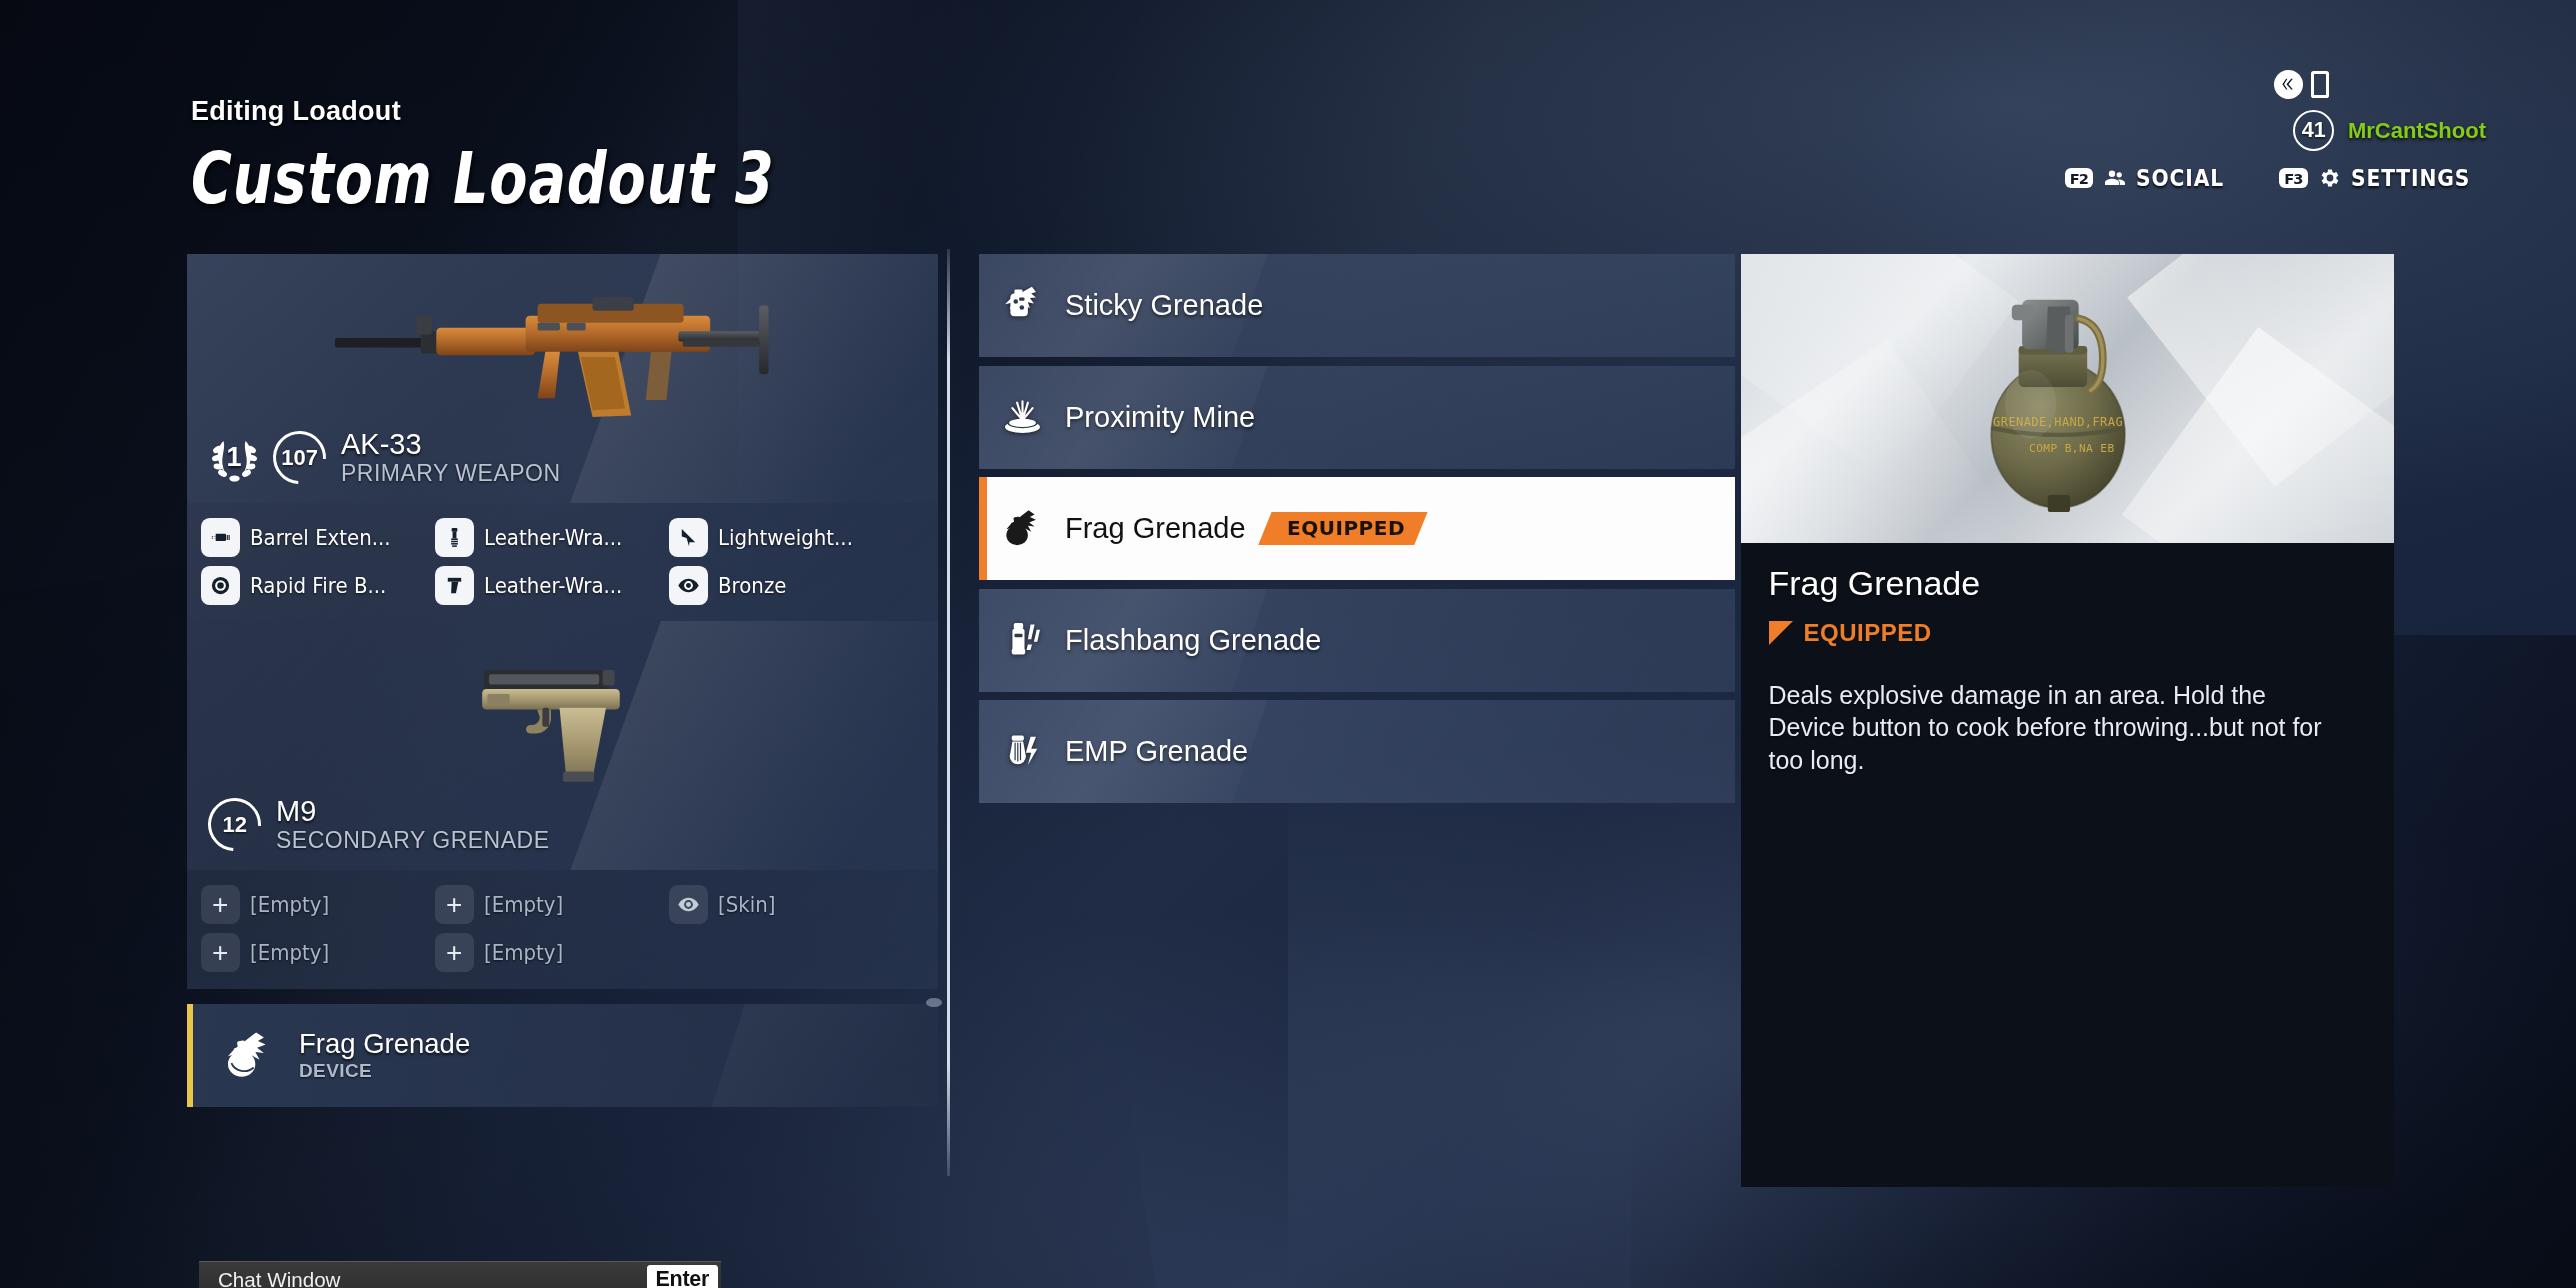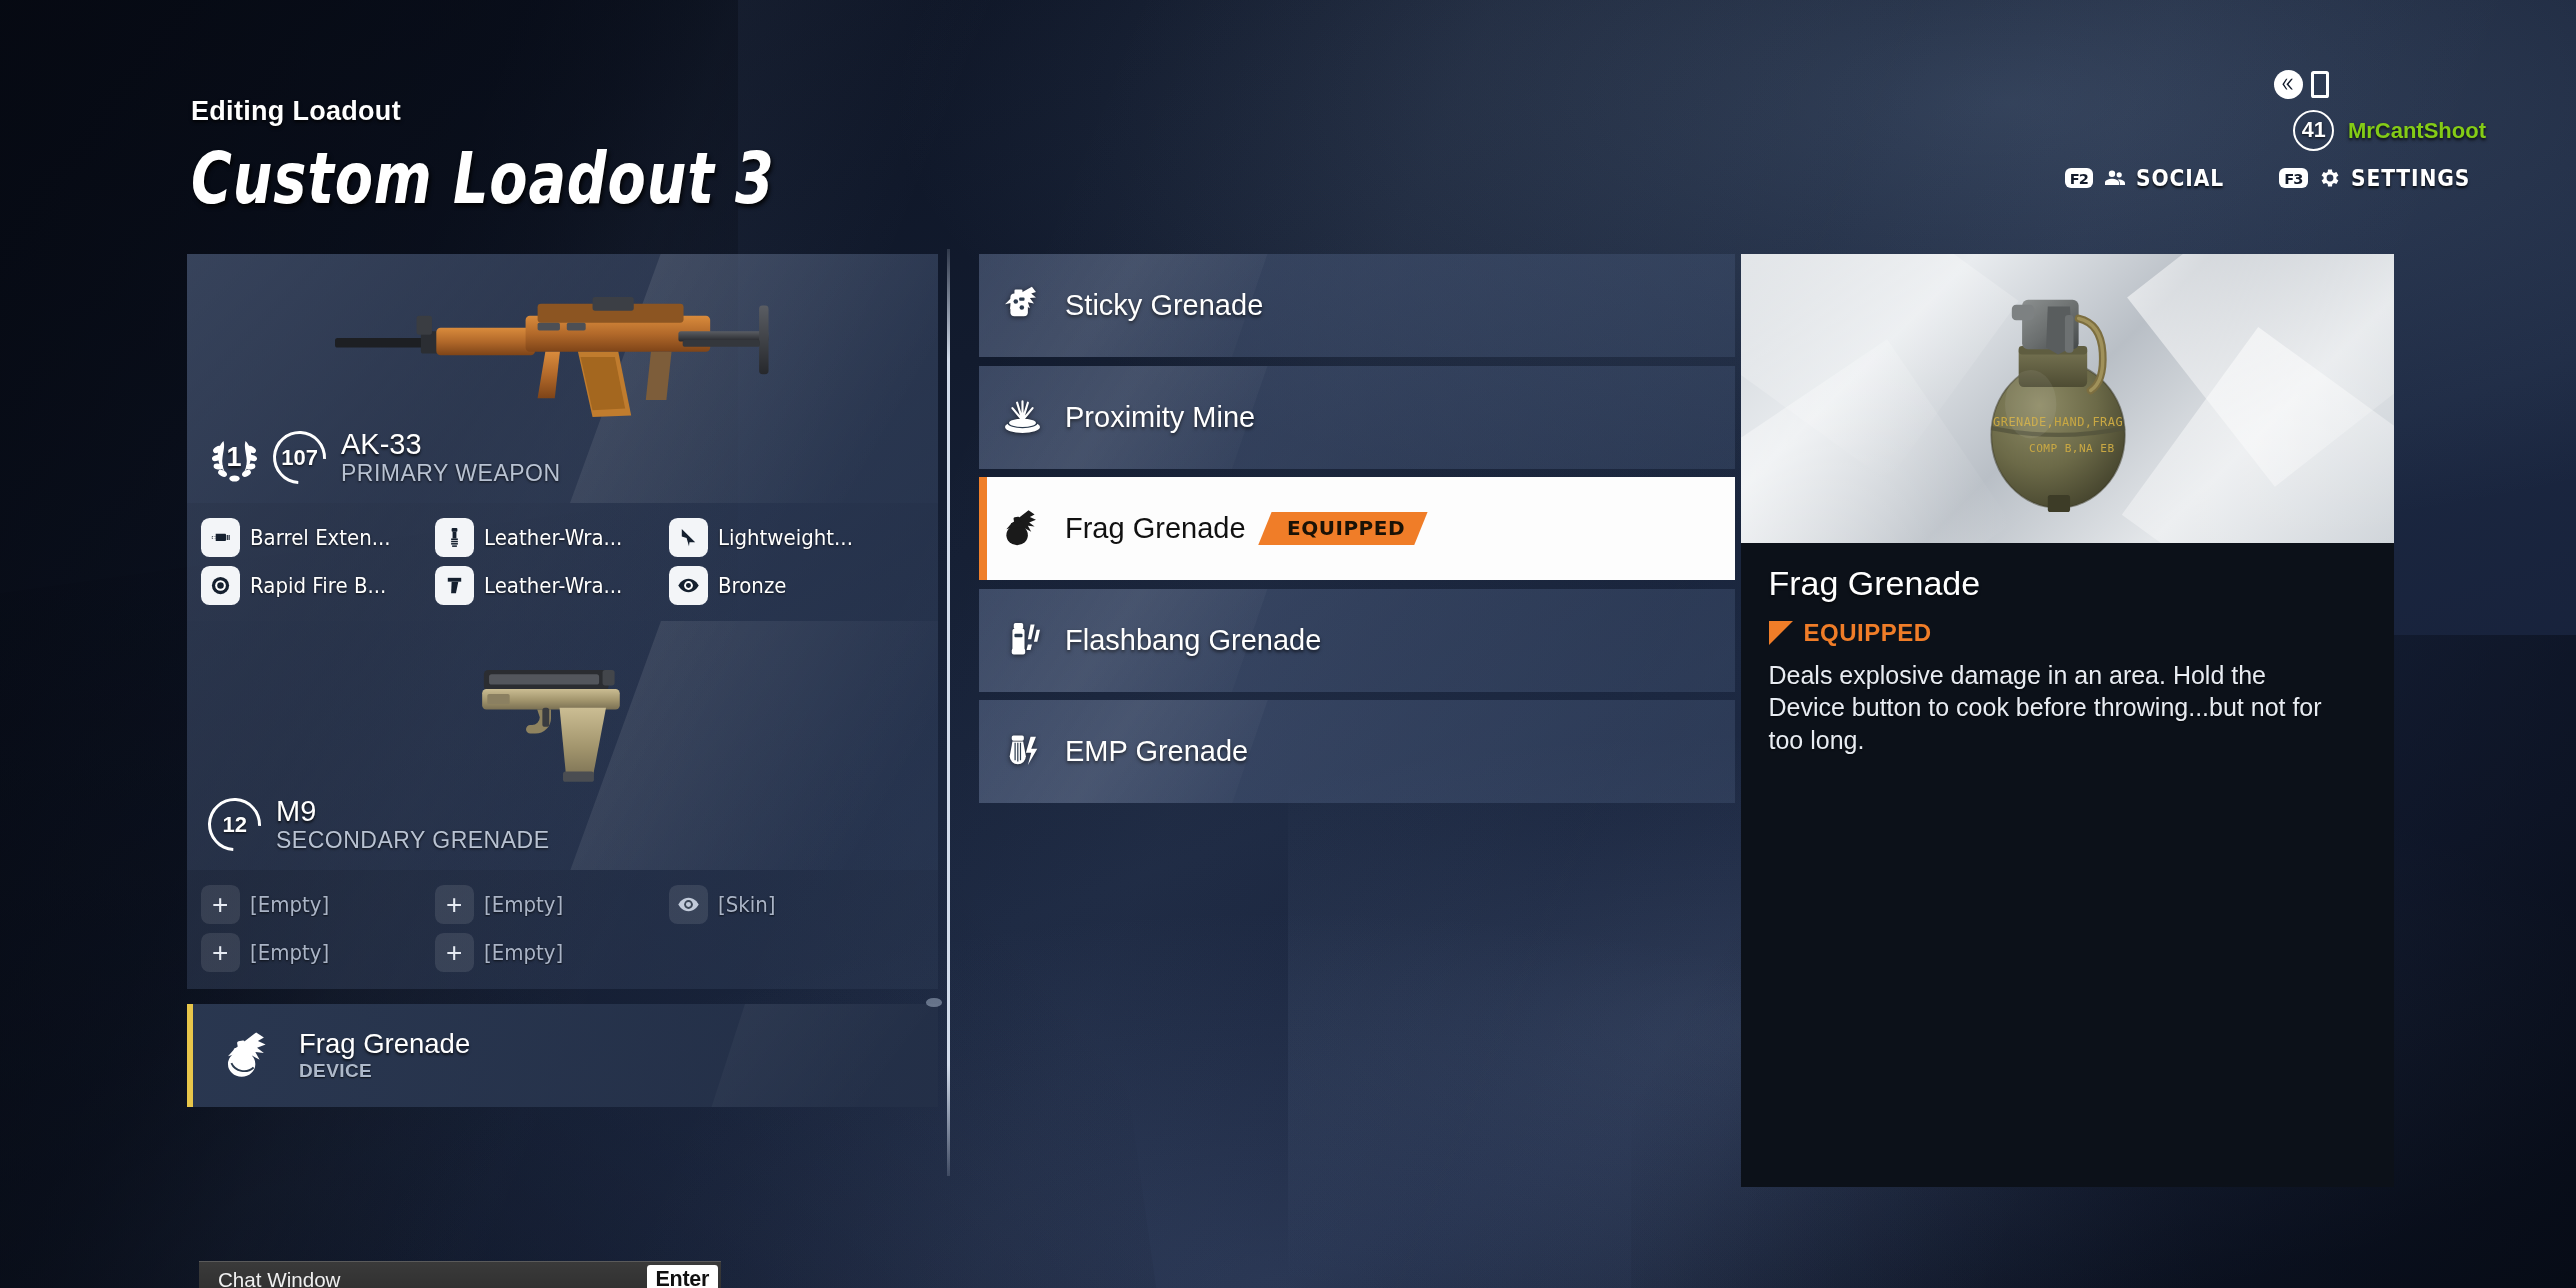--- a/index.html
+++ b/index.html
@@ -252,21 +252,21 @@
   .f3 { left:-43px; bottom:-77px; width:275px; height:223px; transform:rotate(-34deg); }
   .f4 { right:-52px; bottom:-77px; width:283px; height:232px; transform:rotate(36deg); }
   .gren-wrap { position:absolute; inset:0; display:flex; align-items:center; justify-content:center; }
 
   .detail-body { padding:22px 27.5px 0 27.5px; }
   .detail-title { color:#fff; font-size:34px; line-height:1.1; text-shadow:0 1.7px 2.6px rgba(0,0,0,.6); }
   .detail-eq { display:flex; align-items:center; gap:11px; margin-top:16.3px; }
   .eq-tri { width:0;height:0;border-left:24px solid #f07d28; border-bottom:24px solid transparent; }
   .eq-txt { color:#f07d28; font-size:24px; font-weight:bold; letter-spacing:0.5px; }
   .detail-desc {
-    margin-top:12px; color:#e8ecf2; font-size:25px; line-height:1.30;
+    margin-top:32px; color:#e8ecf2; font-size:25px; line-height:1.30;
     text-shadow:0 0.9px 1.7px rgba(0,0,0,.6); max-width:577px;
   }
 
   
   .chat {
     position:absolute; left:199px; top:1261px; width:522px; height:36px;
     background:linear-gradient(180deg,#3a3a3a 0%,#2e2e2e 100%);
     border-top:0.9px solid #5a5a5a;
     display:flex; align-items:center; justify-content:space-between;
     padding:0 3.4px 0 19px;

